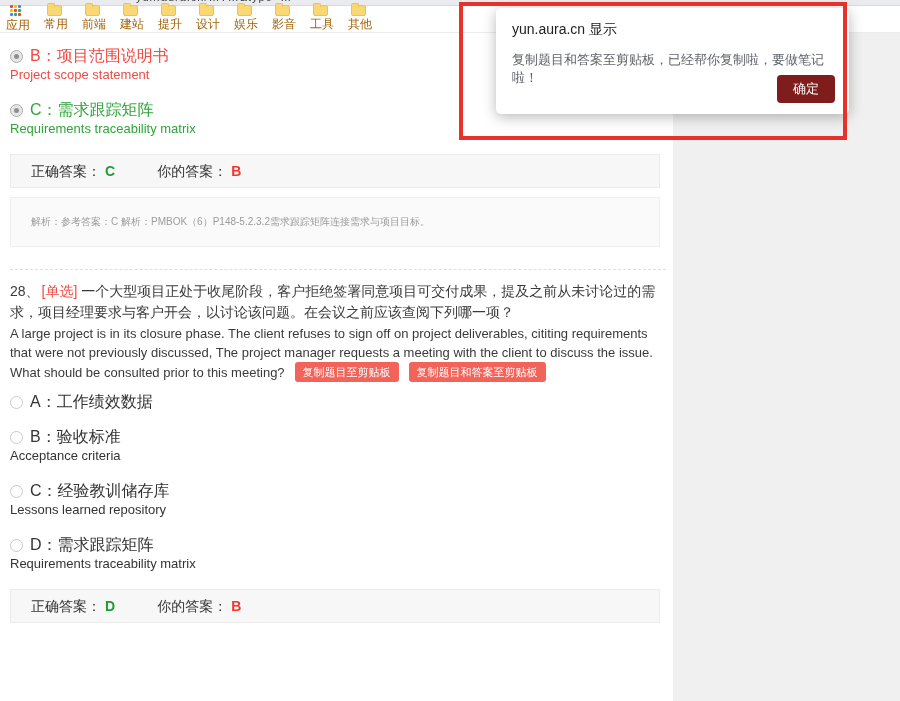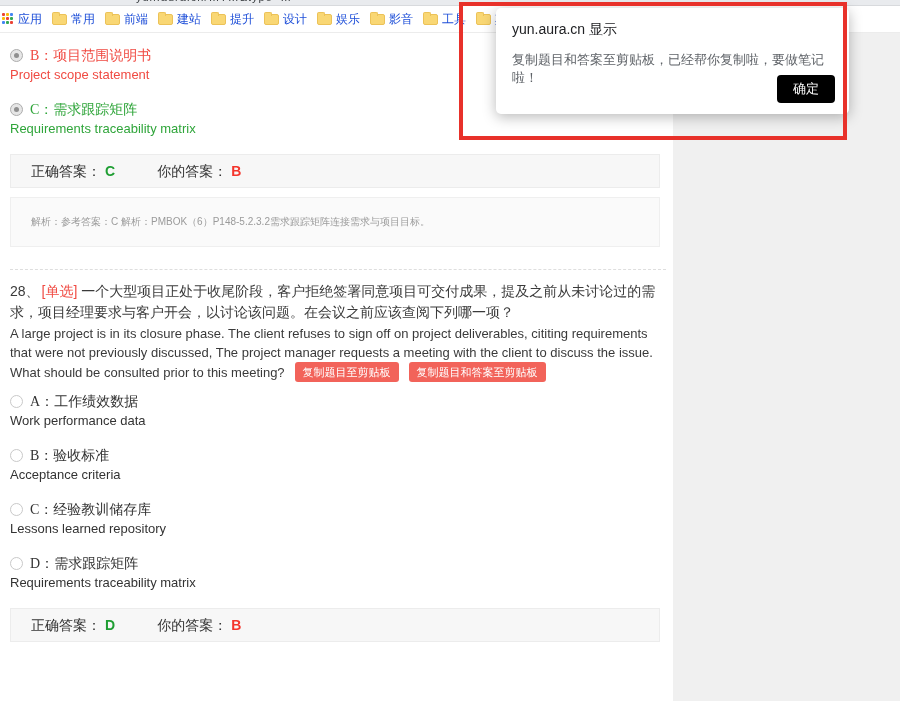--- a/index.html
+++ b/index.html
@@ -4,41 +4,41 @@
 <style>
   html,body{margin:0;padding:0;}
   body{
     width:900px;height:701px;position:relative;overflow:hidden;background:#fff;
     font-family:"Liberation Sans","DejaVu Sans",sans-serif;color:#333;
   }
   
   .addr-sliver{position:absolute;left:0;top:0;width:900px;height:5px;background:#e9ebee;overflow:hidden;border-bottom:1px solid #d8dadd;}
   .addr-sliver .url{position:absolute;left:136px;top:-9px;font-size:11px;color:#3c4043;letter-spacing:1px;white-space:nowrap;}
   .bookmarks-bar{position:absolute;left:0;top:6px;width:900px;height:27px;background:#fff;border-bottom:1px solid #ececec;display:flex;align-items:center;padding-left:2px;box-sizing:border-box;}
-  .bm-item{display:flex;align-items:center;margin-right:10px;font-size:12px;color:#1d4ed8;white-space:nowrap;cursor:pointer;}
+  .bm-item{display:flex;align-items:center;margin-right:10px;font-size:12px;color:#a16207;white-space:nowrap;cursor:pointer;flex-direction:column;}
   .bm-item .txt{margin-left:4px;}
   .apps-icon{width:12px;height:12px;position:relative;display:inline-block;}
   .apps-icon i{position:absolute;width:3px;height:3px;border-radius:1px;}
   .apps-icon i:nth-child(1){left:0;top:0;background:#ea4335;}
   .apps-icon i:nth-child(2){left:4px;top:0;background:#fbbc05;}
   .apps-icon i:nth-child(3){left:8px;top:0;background:#4285f4;}
   .apps-icon i:nth-child(4){left:0;top:4px;background:#fbbc05;}
   .apps-icon i:nth-child(5){left:4px;top:4px;background:#ea4335;}
   .apps-icon i:nth-child(6){left:8px;top:4px;background:#34a853;}
   .apps-icon i:nth-child(7){left:0;top:8px;background:#4285f4;}
   .apps-icon i:nth-child(8){left:4px;top:8px;background:#34a853;}
   .apps-icon i:nth-child(9){left:8px;top:8px;background:#ea4335;}
   .folder-icon{width:15px;height:11px;background:#f9d774;border:1px solid #ecc258;border-radius:2px;position:relative;display:inline-block;box-sizing:border-box;}
   .folder-icon::before{content:"";position:absolute;left:-1px;top:-3px;width:6px;height:3px;background:#f9d774;border:1px solid #ecc258;border-bottom:none;border-radius:2px 2px 0 0;}
   
   .side-panel{position:absolute;left:673px;top:33px;width:227px;height:668px;background:#f0f0f0;}
   .content{position:absolute;left:0;top:33px;width:673px;padding:13px 0 0 10px;box-sizing:border-box;}
   
   .option{margin-bottom:16px;}
-  .opt-zh{font-size:14px;line-height:19px;font-family:Liberation Serif, serif;}
+  .opt-zh{font-size:16px;line-height:19px;}
   .opt-en{font-size:13px;line-height:19px;}
   .option.red .opt-zh,.option.red .opt-en{color:#f04a42;}
   .option.green .opt-zh,.option.green .opt-en{color:#2fa53a;}
   .radio{width:13px;height:13px;border:1px solid #c9c9c9;border-radius:50%;background:#fff;display:inline-block;box-sizing:border-box;margin-right:7px;vertical-align:-2px;position:relative;cursor:pointer;}
   .radio.checked{background:#e6e6e6;border-color:#adadad;}
   .radio.checked::after{content:"";position:absolute;left:3px;top:3px;width:5px;height:5px;border-radius:50%;background:#8f8f8f;}
   
   .ansbox{width:650px;background:#f7f7f7;border:1px solid #ececec;box-sizing:border-box;padding:8px 0 8px 20px;font-size:14px;line-height:16px;margin-top:14px;}
   .ansbox .lbl{color:#333;}
   .ansbox .val{font-weight:bold;margin-left:4px;}
@@ -51,21 +51,21 @@
   .q-zh{font-size:14px;line-height:21px;color:#3a3a3a;margin-top:11px;width:655px;}
   .q-tag{color:#f04a42;margin:0 4px 0 2px;}
   .q-en{font-size:13px;line-height:19px;color:#3a3a3a;width:660px;margin-top:1px;}
   .copy-btn{display:inline-block;background:#f2635a;color:#fff;font-size:11px;line-height:14px;padding:3px 8px;border:none;border-radius:3px;margin-left:10px;cursor:pointer;font-family:inherit;vertical-align:1px;}
   .q-options{margin-top:10px;}
   
   .js-dialog{position:absolute;left:496px;top:8px;width:353px;height:106px;background:#fff;border-radius:5px;box-shadow:0 3px 14px rgba(0,0,0,.28);z-index:20;box-sizing:border-box;padding:13px 16px 10px 16px;}
   .dlg-title{font-size:14px;color:#202124;}
   .dlg-msg{font-size:13px;color:#5f6368;margin-top:12px;}
   .dlg-actions{position:absolute;right:14px;bottom:11px;}
-  .dlg-ok{background:#000000;color:#fff;border:none;border-radius:4px;font-size:13px;padding:5px 16px;cursor:pointer;font-family:inherit;}
+  .dlg-ok{background:#7f1d1d;color:#fff;border:none;border-radius:4px;font-size:13px;padding:5px 16px;cursor:pointer;font-family:inherit;}
   
   .annotation-rect{position:absolute;left:459px;top:2px;width:388px;height:138px;border:4px solid #e8312a;box-sizing:border-box;z-index:30;pointer-events:none;}
 </style>
 </head>
 <body>
 
 <div class="addr-sliver">
   <span class="url">yun.aura.cn/…?…&amp;type=…</span>
 </div>
 
@@ -146,21 +146,20 @@
   <div class="q-zh">
     <span>28、</span><span class="q-tag">[单选]</span><span>一个大型项目正处于收尾阶段，客户拒绝签署同意项目可交付成果，提及之前从未讨论过的需求，项目经理要求与客户开会，以讨论该问题。在会议之前应该查阅下列哪一项？</span>
   </div>
   <div class="q-en">
     <span>A large project is in its closure phase. The client refuses to sign off on project deliverables, cititing requirements that were not previously discussed, The project manager requests a meeting with the client to discuss the issue. What should be consulted prior to this meeting?</span><button class="copy-btn">复制题目至剪贴板</button><button class="copy-btn">复制题目和答案至剪贴板</button>
   </div>
 
   <div class="q-options">
     <div class="option">
       <div class="opt-zh"><span class="radio"></span><span>A：</span><span>工作绩效数据</span></div>
-      <div class="opt-en">Work performance data</div>
     </div>
     <div class="option">
       <div class="opt-zh"><span class="radio"></span><span>B：</span><span>验收标准</span></div>
       <div class="opt-en">Acceptance criteria</div>
     </div>
     <div class="option">
       <div class="opt-zh"><span class="radio"></span><span>C：</span><span>经验教训储存库</span></div>
       <div class="opt-en">Lessons learned repository</div>
     </div>
     <div class="option">

